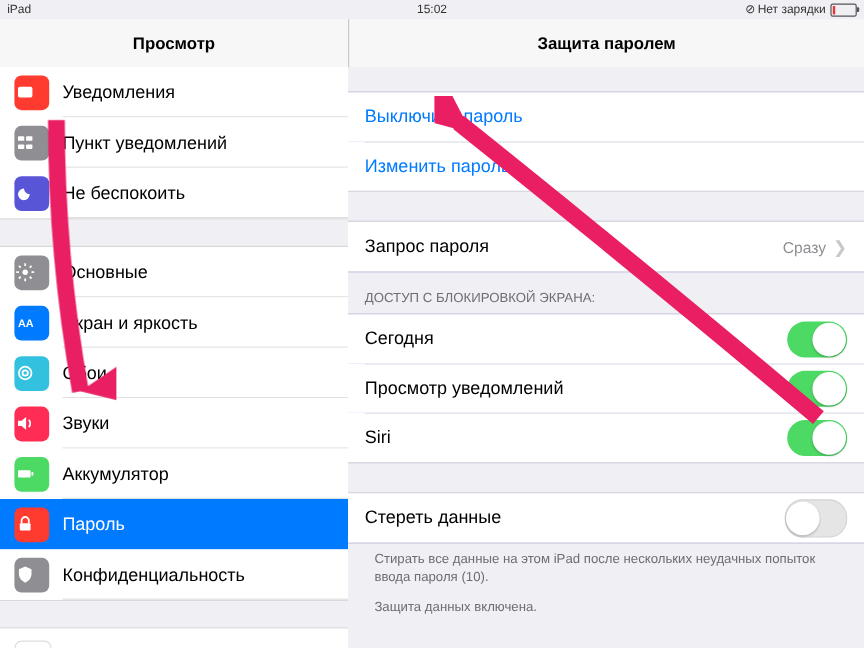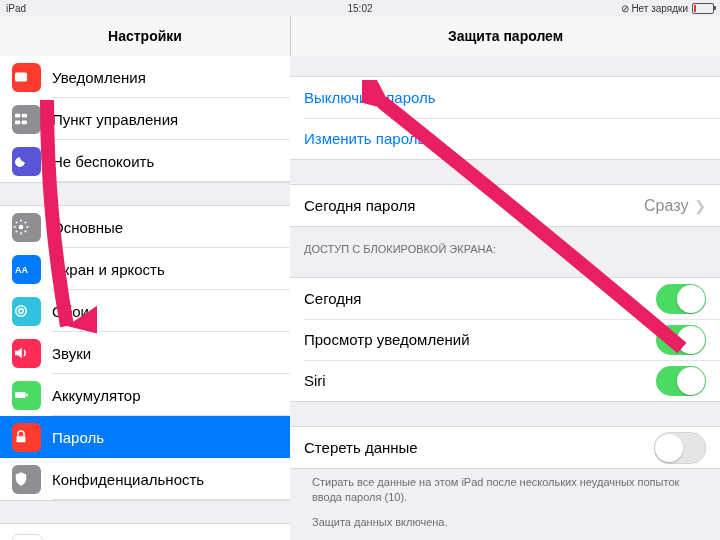--- a/index.html
+++ b/index.html
@@ -22,21 +22,21 @@
   .icon{width:29px;height:29px;border-radius:6px;margin-right:11px;display:flex;align-items:center;justify-content:flex-start;color:#fff;flex-shrink:0}
   .icon svg{width:18px;height:18px}
   .label{font-size:15px}
   .subtitle{font-size:11px;color:#888;position:absolute;left:52px;top:28px}
   .group{margin-top:24px;border-top:1px solid #d9d9d9;border-bottom:1px solid #d9d9d9;background:#c4b5fd}
   .group:first-child{margin-top:20px}
   .crow{height:41px;display:flex;align-items:center;justify-content:space-between;padding:0 14px;position:relative;background:#fff}
   .crow + .crow::before{content:"";position:absolute;left:14px;right:0;top:0;height:1px;background:#e5e5e5}
   .crow .cl{font-size:15px}
   .crow.link .cl{color:#007AFF}
-  .value{color:#8E8E93;font-size:16px;margin-right:2px}
+  .value{color:#8E8E93;font-size:13px;margin-right:2px}
   .chev{color:#c7c7cc}
   .note{font-size:11px;color:#6d6d72;padding:6px 14px 0 22px;line-height:1.35}
   .ghead{font-size:11px;color:#6d6d72;padding:16px 14px 6px 14px;text-transform:uppercase}
   .toggle{width:50px;height:30px;border-radius:15px;position:relative}
   .toggle.on{background:#4CD964}
   .toggle.off{background:#e5e5e5;border:1px solid #d4d4d4}
   .knob{width:28px;height:28px;border-radius:14px;background:#fff;position:absolute;top:1px;box-shadow:0 1px 2px rgba(0,0,0,.25)}
   .toggle.on .knob{right:1px}
   .toggle.off .knob{left:0}
   .battery{display:inline-block;width:20px;height:9px;border:1px solid #555;border-radius:2px;position:relative;margin-left:2px}
@@ -54,21 +54,21 @@
     <div class="right">
       <span>⊘</span>
       <span>Нет зарядки</span>
       <span class="battery">
           <span class="fill"></span>
         </span>
     </div>
   </div>
 
   <div class="header">
-    <div class="htitle header-left">Настройки</div>
+    <div class="htitle header-left">Просмотр</div>
     <div class="htitle header-right">Защита паролем</div>
   </div>
 
   <div class="sidebar" id="sidebar">
       <div class="row">
         <span class="icon" style="background:#FF3B30;">
           <svg viewBox="0 0 24 24" fill="#fff">
             <rect x="4" y="6" width="16" height="12" rx="2"></rect>
           </svg>
         </span>
@@ -76,21 +76,21 @@
       </div>
       <div class="row">
         <span class="icon" style="background:#8E8E93;">
           <svg viewBox="0 0 24 24" fill="#fff">
             <rect x="4" y="5" width="7" height="5" rx="1"></rect>
             <rect x="13" y="5" width="7" height="5" rx="1"></rect>
             <rect x="4" y="14" width="7" height="5" rx="1"></rect>
             <rect x="13" y="14" width="7" height="5" rx="1"></rect>
           </svg>
         </span>
-        <span class="label">Пункт управления</span>
+        <span class="label">Пункт уведомлений</span>
       </div>
       <div class="row">
         <span class="icon" style="background:#5856D6;">
           <svg viewBox="0 0 24 24" fill="#fff">
             <path d="M17 13.5A8 8 0 0 1 10.5 7 6.5 6.5 0 1 0 17 13.5z"></path>
           </svg>
         </span>
         <span class="label">Не беспокоить</span>
       </div>
       <div class="sep"></div>
@@ -166,29 +166,29 @@
     <div class="group">
       <div class="crow link">
           <span class="cl">Выключить пароль</span>
         </div>
       <div class="crow link">
           <span class="cl">Изменить пароль</span>
         </div>
     </div>
     <div class="group">
       <div class="crow">
-        <span class="cl">Сегодня пароля</span>
+        <span class="cl">Запрос пароля</span>
         <span>
           <span class="value">Сразу</span>
           <span class="chev">❯</span>
         </span>
       </div>
     </div>
     <div class="ghead">ДОСТУП С БЛОКИРОВКОЙ ЭКРАНА:</div>
-    <div class="group" id="toggles" style="margin-top:16px">
+    <div class="group" id="toggles" style="margin-top:0">
         <div class="crow">
           <span class="cl">Сегодня</span>
           <span class="toggle on">
             <span class="knob"></span>
           </span>
         </div>
         <div class="crow">
           <span class="cl">Просмотр уведомлений</span>
           <span class="toggle on">
             <span class="knob"></span>

